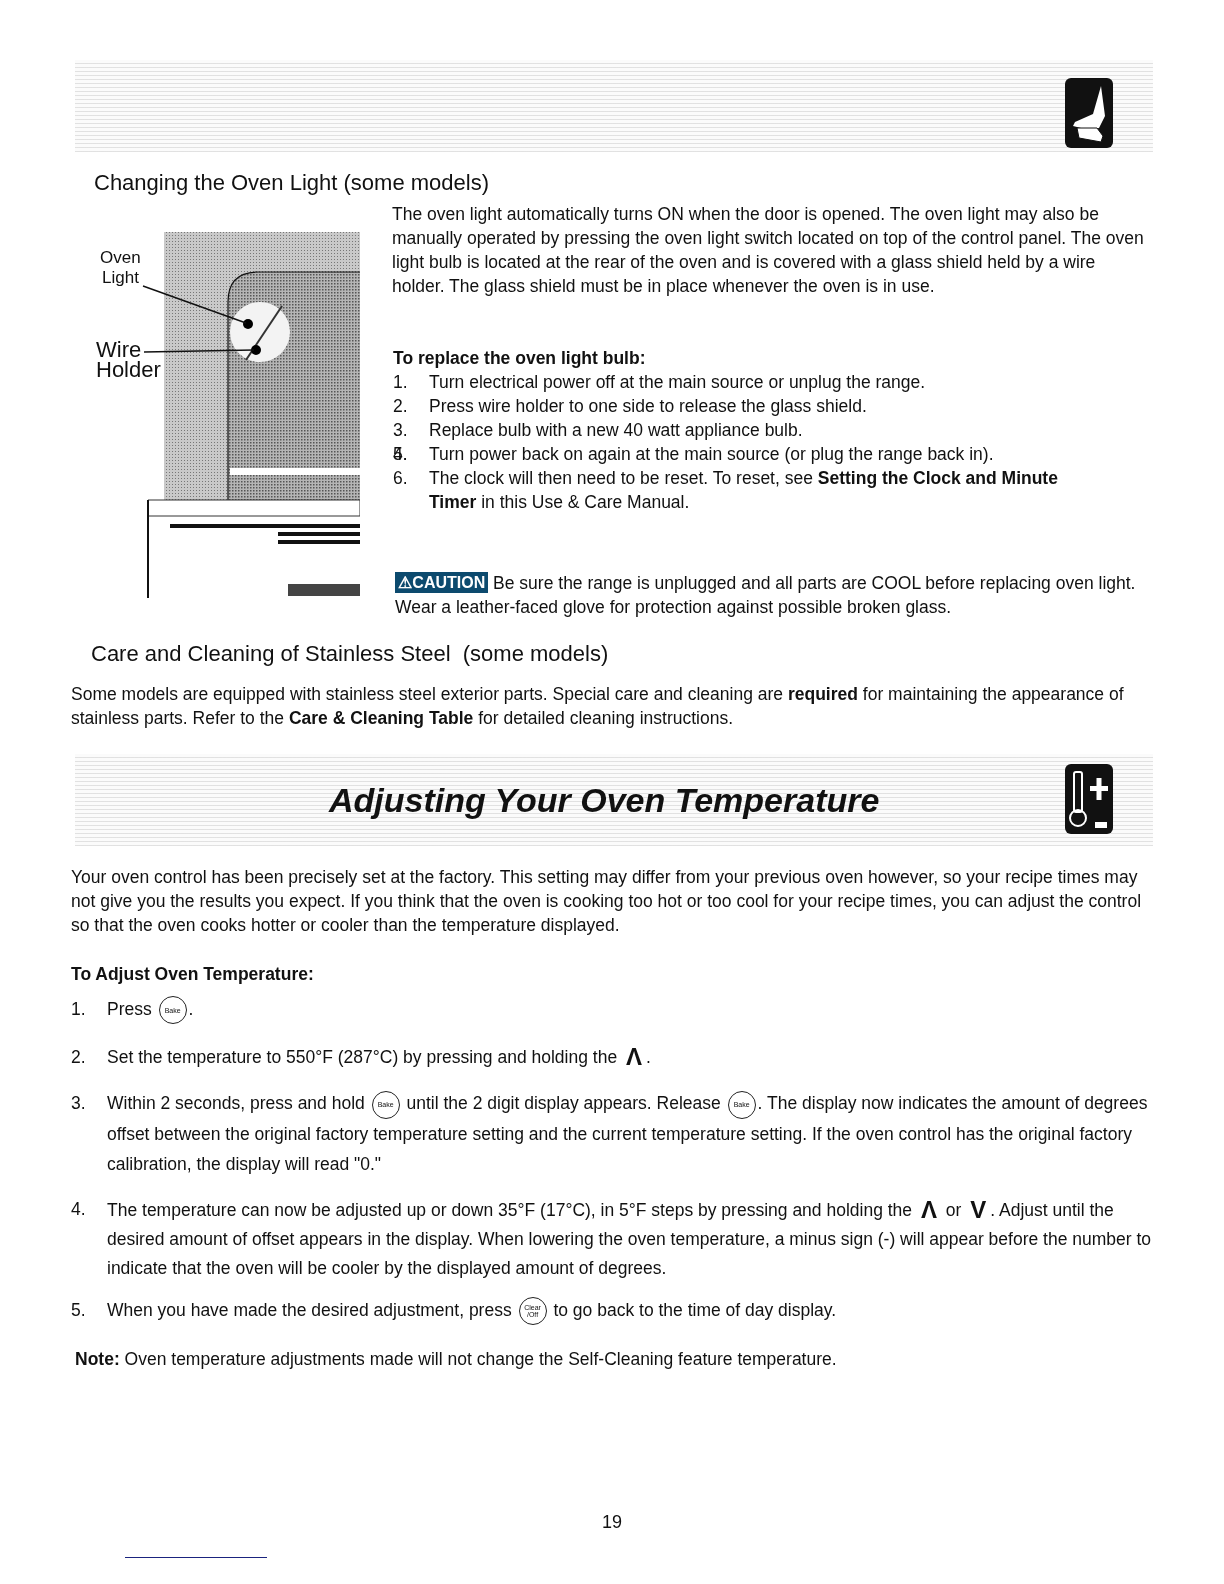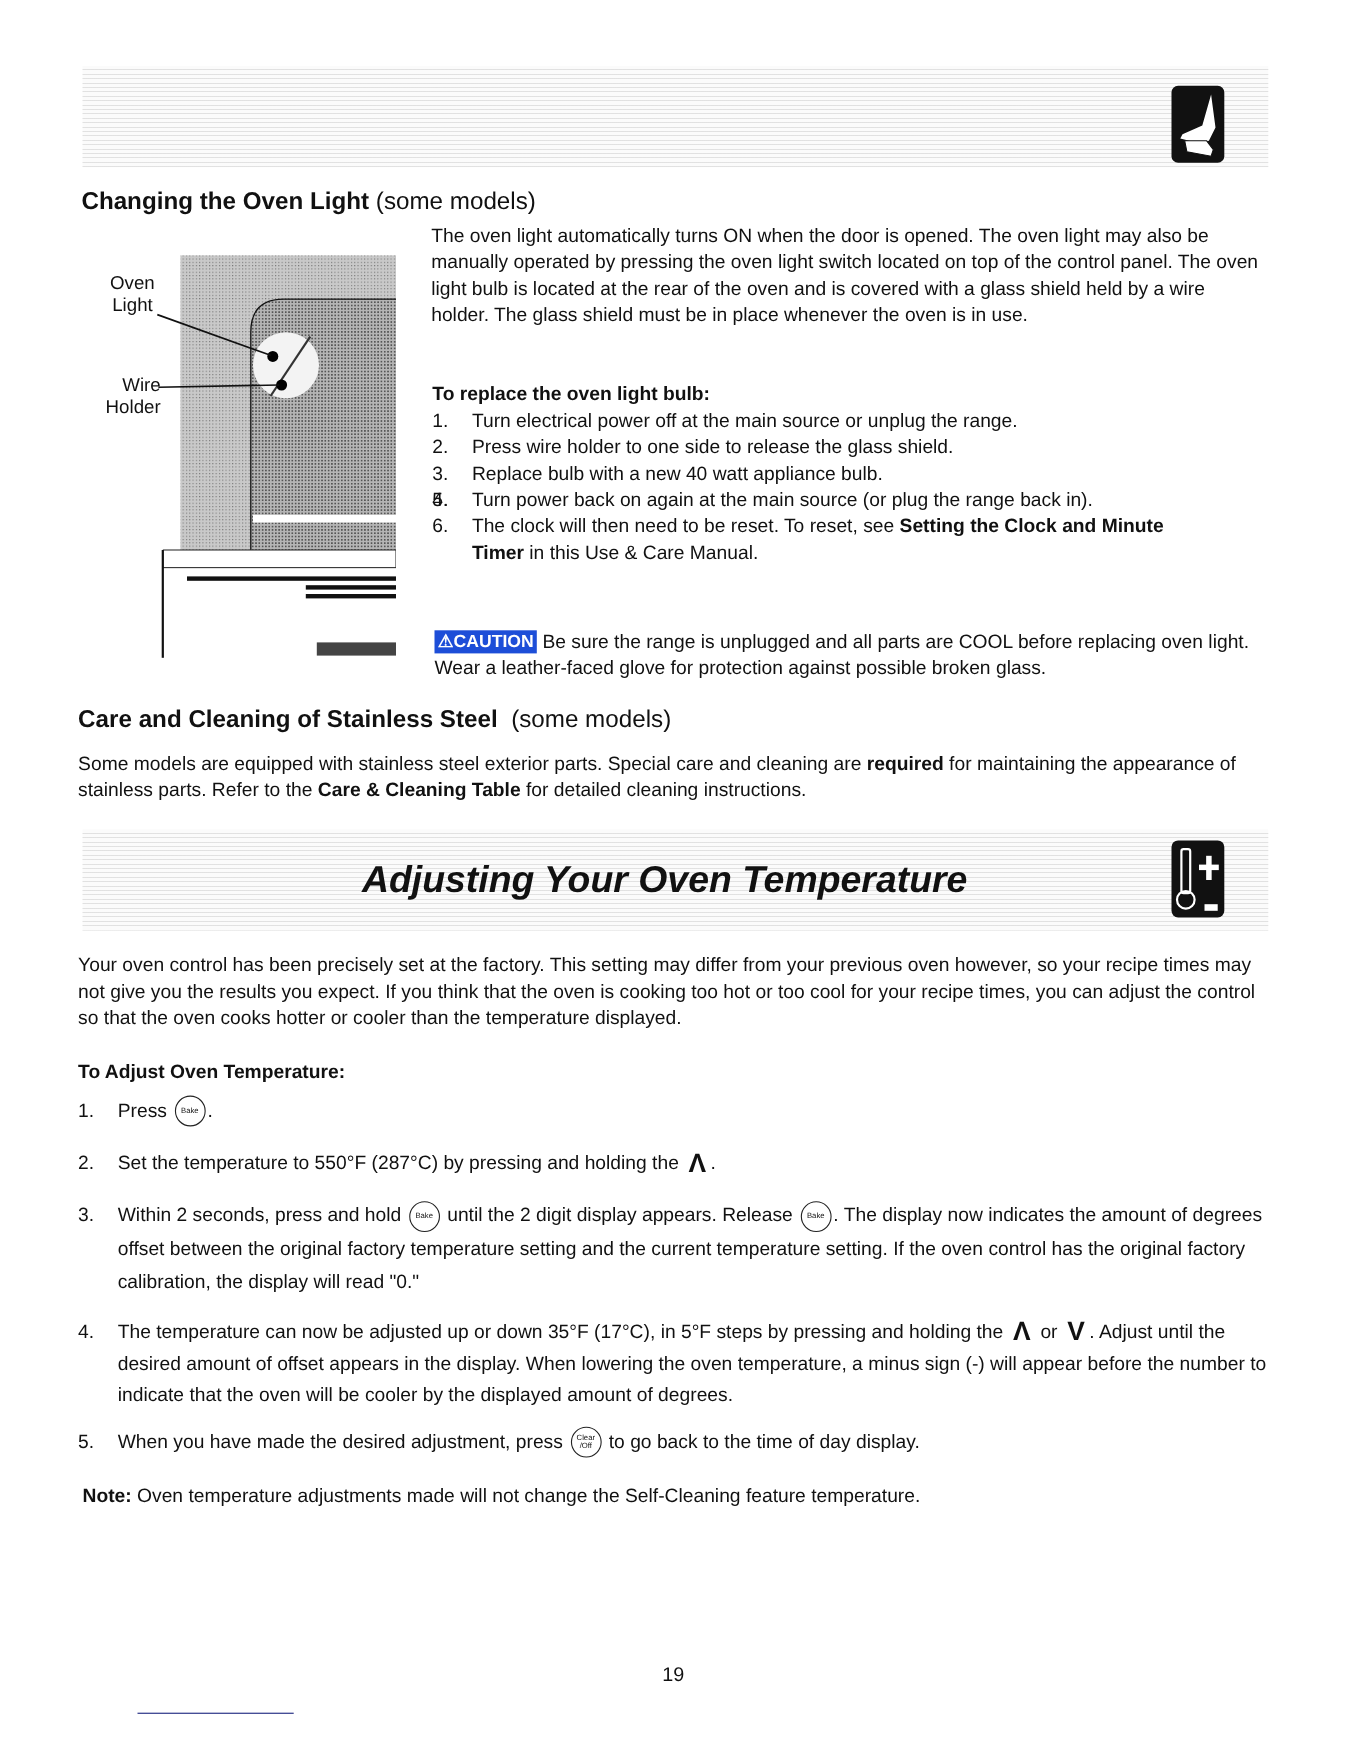--- a/index.html
+++ b/index.html
@@ -14,29 +14,29 @@
     background-color: #fbfbfb;
   }
   .banner-title {
     position: absolute; top: 0; height: 100%; display: flex; align-items: center;
     font-style: italic; font-weight: bold; color: #111;
   }
   .banner-icon {
     position: absolute; background: #111; border-radius: 6px;
   }
   .h2 { position: absolute; font-size: 22px; }
-  .h2 b { font-weight: bold; }
+  .h2 b { font-weight: normal; margin-left: 20px; }
   .h2 span.sub { font-weight: normal; }
   .para { position: absolute; font-size: 17.5px; line-height: 24px; }
   .para b { font-weight: bold; }
   .steps { position: absolute; margin: 0; padding: 0; list-style: none; font-size: 17.5px; line-height: 24px; }
   .steps li { position: relative; padding-left: 36px; }
   .steps li .num { position: absolute; left: 0; }
   .caution-badge {
-    display: inline-block; background: #1d4ed8; color: #fff; font-weight: bold;
+    display: inline-block; background: #0c4a6e; color: #fff; font-weight: bold;
     font-size: 16px; padding: 0 3px; line-height: 21px; vertical-align: 1px;
   }
   .btn-circle {
     display: inline-flex; align-items: center; justify-content: center;
     width: 26px; height: 26px; border: 1px solid #222; border-radius: 50%;
     font-size: 7px; line-height: 7px; vertical-align: middle; text-align: center;
     margin: 0 2px;
   }
   .arrow { font-weight: bold; font-size: 24px; vertical-align: -2px; margin: 0 4px; }
   .figure {
@@ -59,21 +59,21 @@
 
 <div class="h2" style="left:74px;top:170px;">
   <b>Changing the Oven Light</b> <span class="sub">(some models)</span>
 </div>
 
 <div>
   <div style="position:absolute;left:100px;top:248px;font-size:17px;line-height:20px;text-align:left;">
     <div style="padding-left:0">Oven</div>
     <div style="padding-left:2px">Light</div>
   </div>
-  <div style="position:absolute;left:96px;top:340px;font-size:17px;line-height:20px;text-align:right;">
+  <div style="position:absolute;left:96px;top:340px;font-size:22px;line-height:20px;text-align:left;">
     <div>Wire</div>
     <div>Holder</div>
   </div>
   <svg class="figure" viewBox="0 0 212 366">
     <defs>
       <pattern id="dots" width="3" height="3" patternUnits="userSpaceOnUse">
         <rect width="3" height="3" fill="#c9c9c9"></rect>
           <rect width="1" height="1" fill="#777"></rect>
       </pattern>
       <pattern id="dots2" width="3" height="3" patternUnits="userSpaceOnUse">

